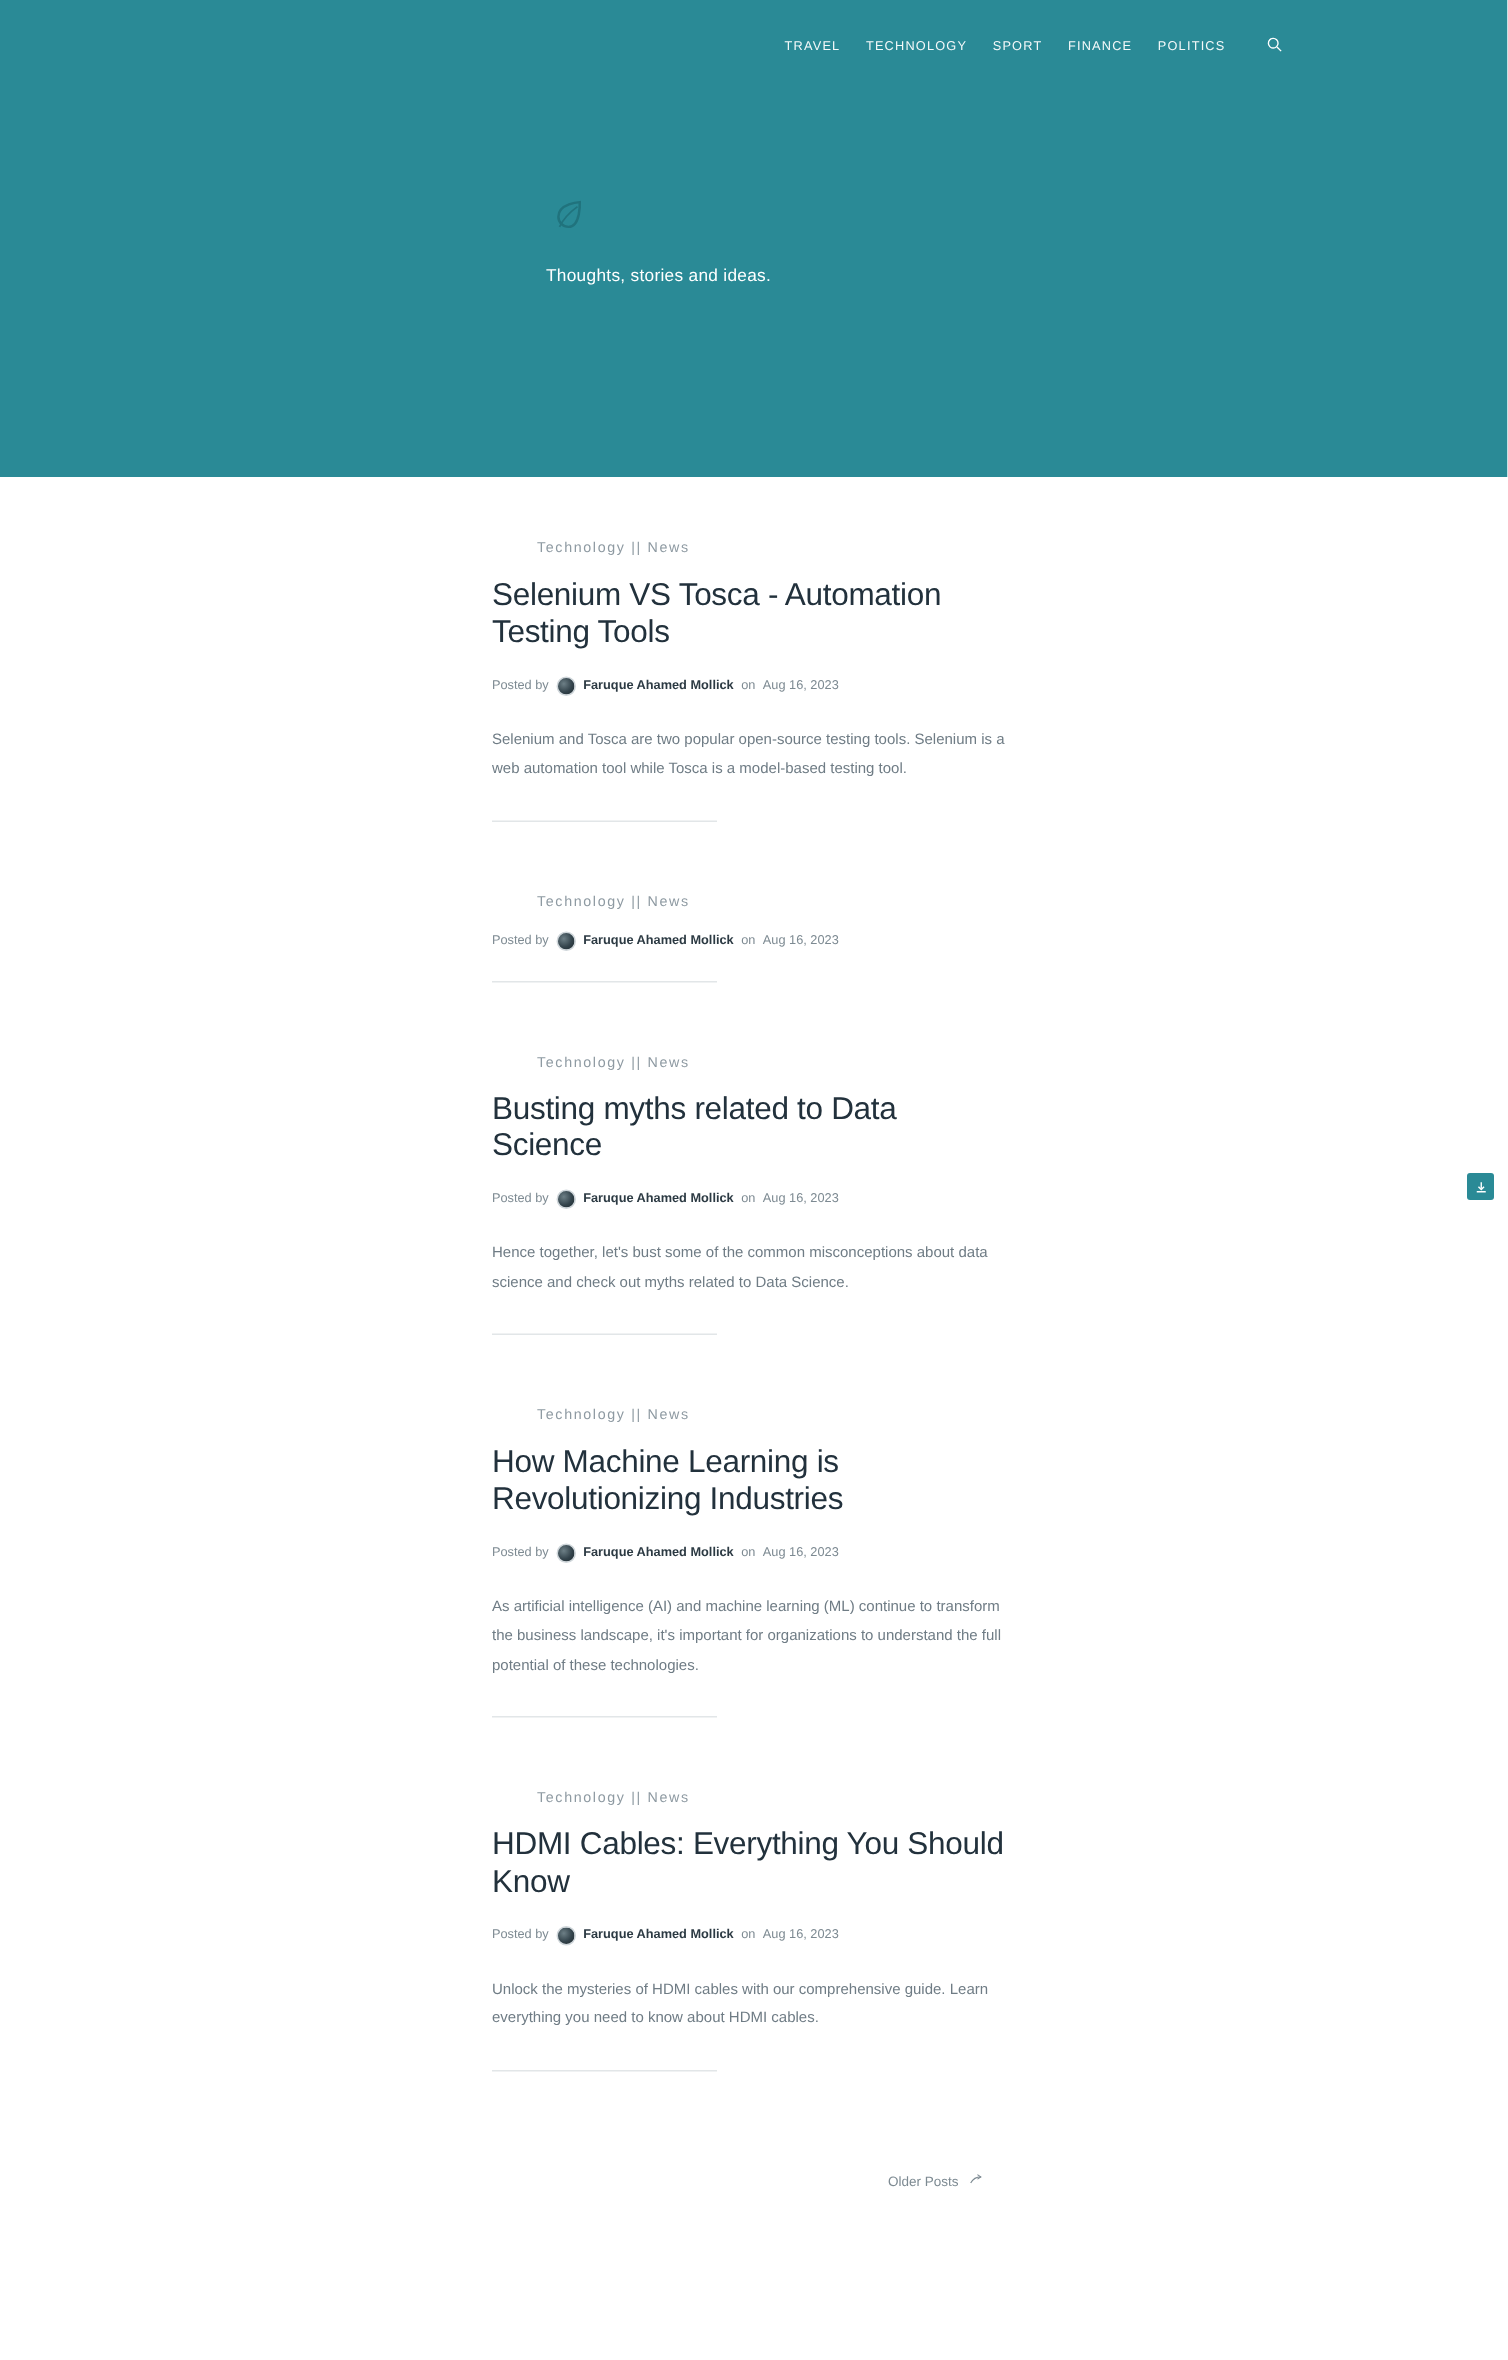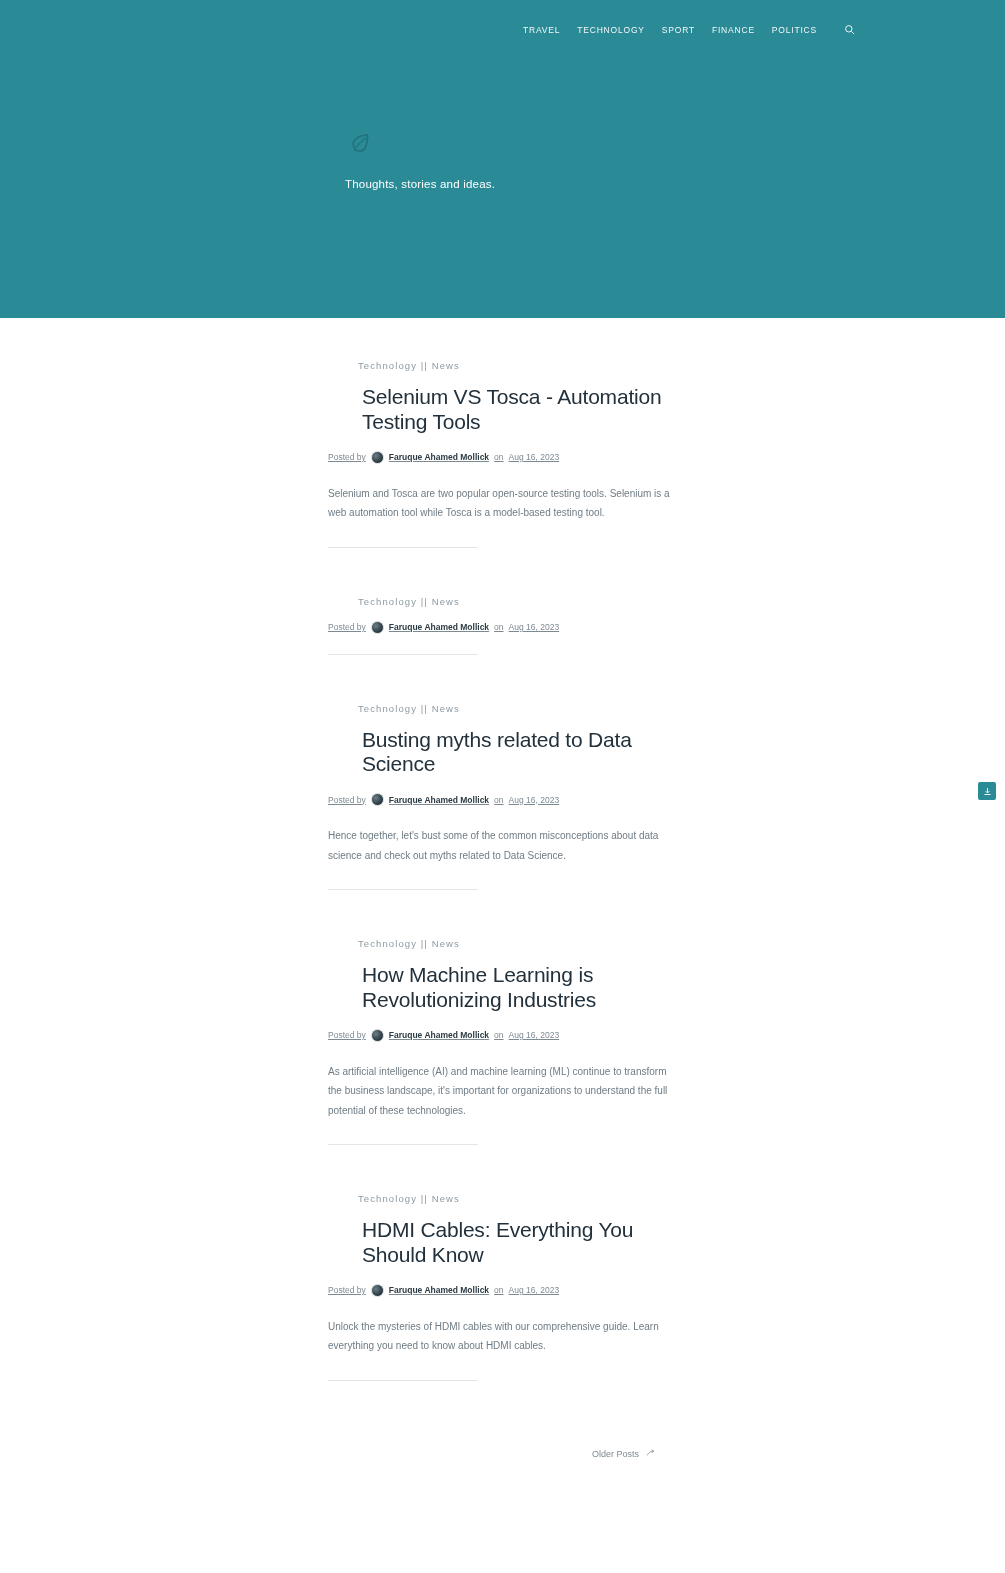--- a/index.html
+++ b/index.html
@@ -34,21 +34,21 @@
     opacity: 0.95;
   }
   .search-icon-wrap {
     margin-left: 10px;
     display: flex;
     align-items: center;
     cursor: pointer;
   }
   .hero-inner {
     position: absolute;
-    left: 345px;
+    left: 364px;
     top: 128px;
   }
   .logo-mark {
     width: 30px;
     height: 30px;
     display: block;
     opacity: .85;
   }
   .hero-tagline {
     margin-top: 20px;
@@ -75,30 +75,28 @@
     margin-left: 30px;
   }
   .post-title {
     font-size: 21px;
     line-height: 1.18;
     font-weight: 400;
     color: #22313c;
     letter-spacing: -0.2px;
     margin-bottom: 16px;
     max-width: 360px;
-    margin-left: 34px;
   }
   .meta {
     display: flex;
-    align-items: center;
+    align-items: flex-start;
     font-size: 8.5px;
     color: #7d8a92;
     gap: 5px;
     margin-bottom: 20px;
-    text-decoration: underline;
   }
   .meta .avatar {
     width: 13px; height: 13px;
     border-radius: 50%;
     background: radial-gradient(circle at 35% 35%, #6d7f86 0%, #33434b 55%, #1d272c 100%);
     display: inline-block;
     border: 1px solid #cfd6da;
   }
   .meta .author {
     color: #2c3a43;

